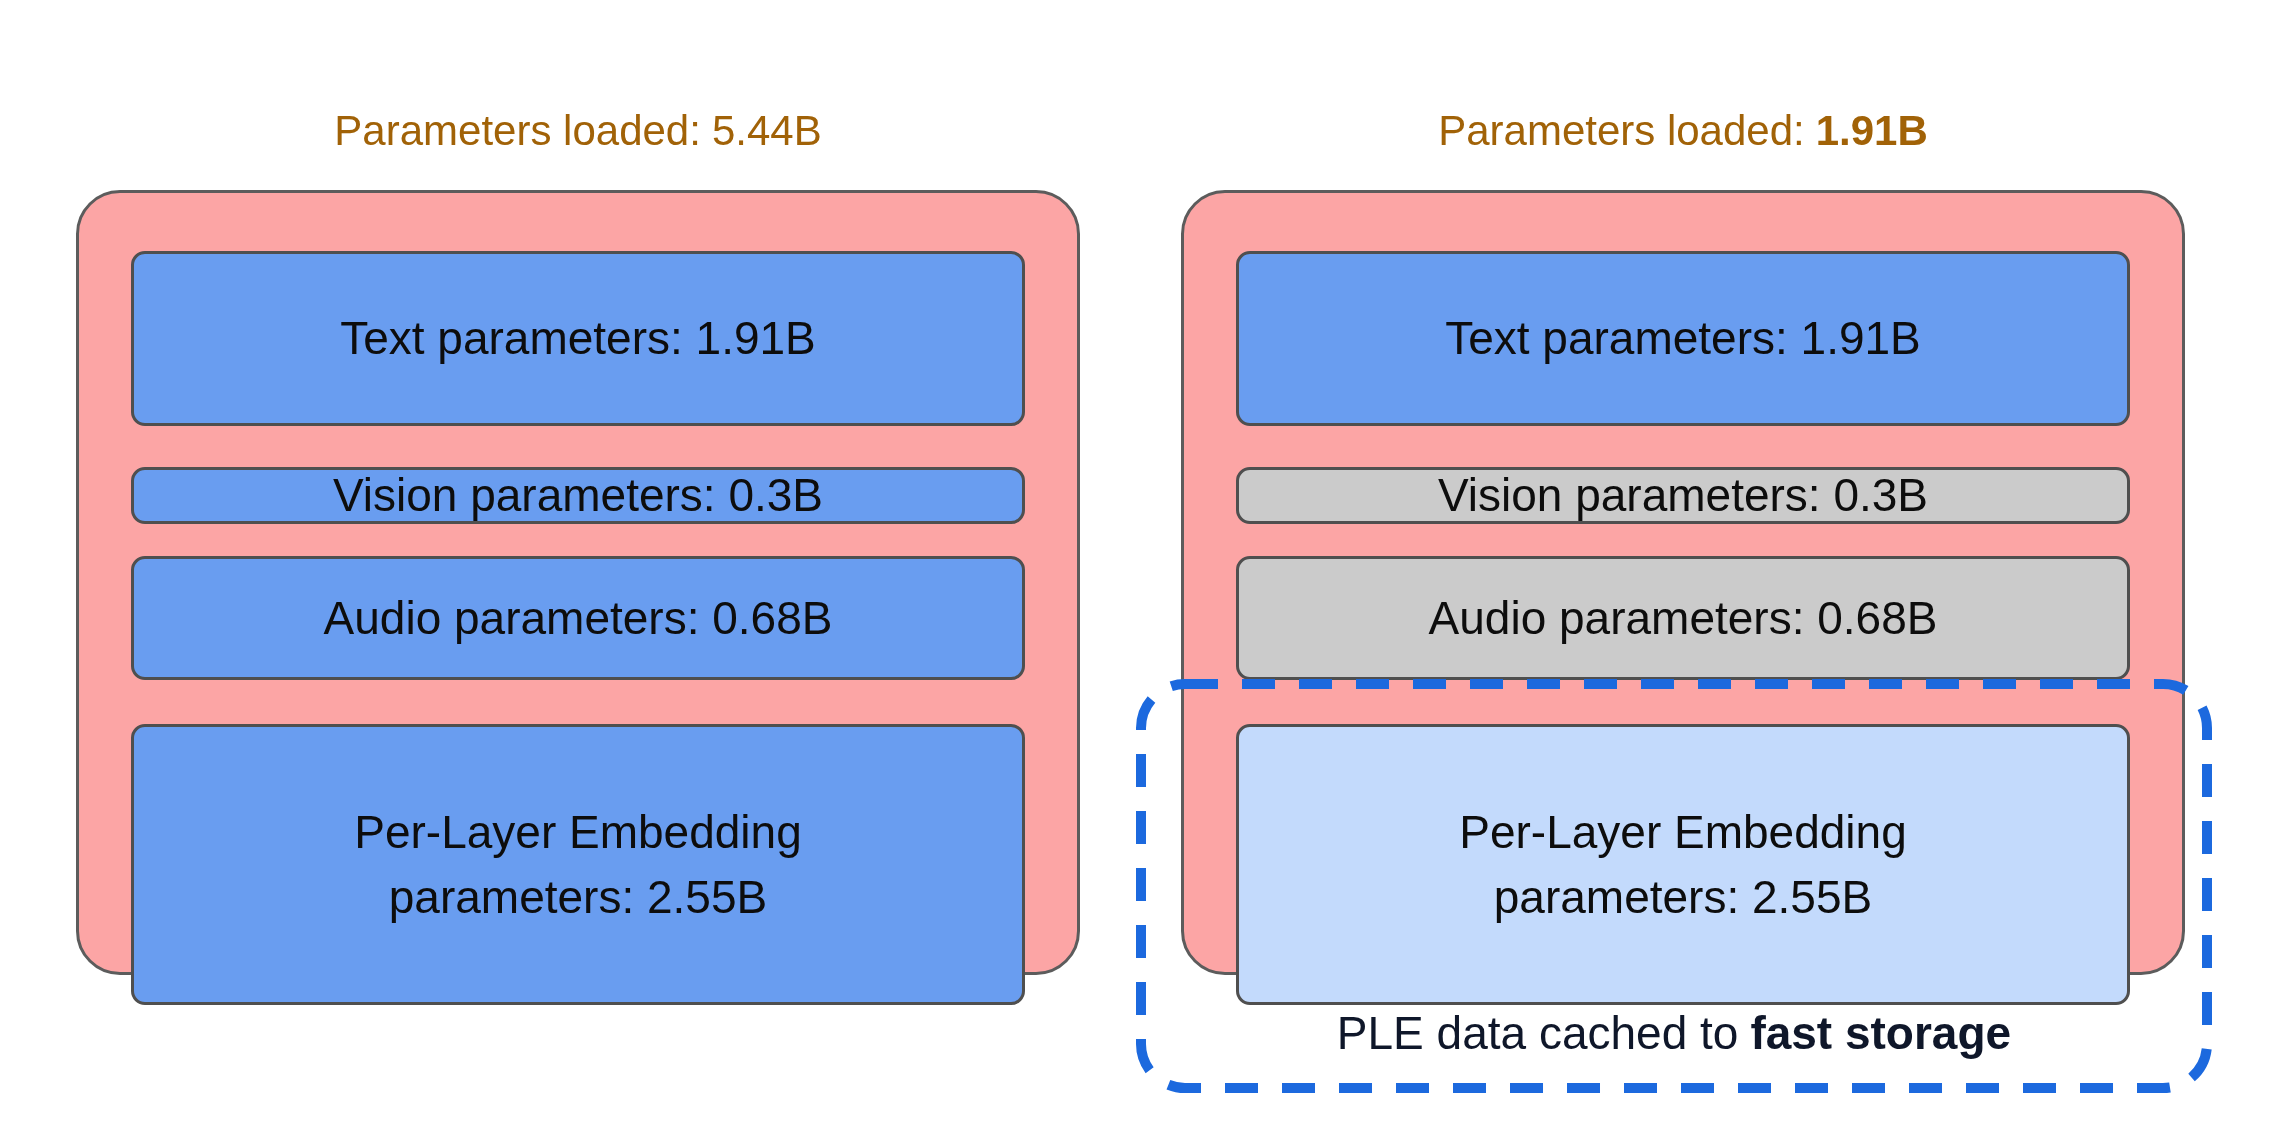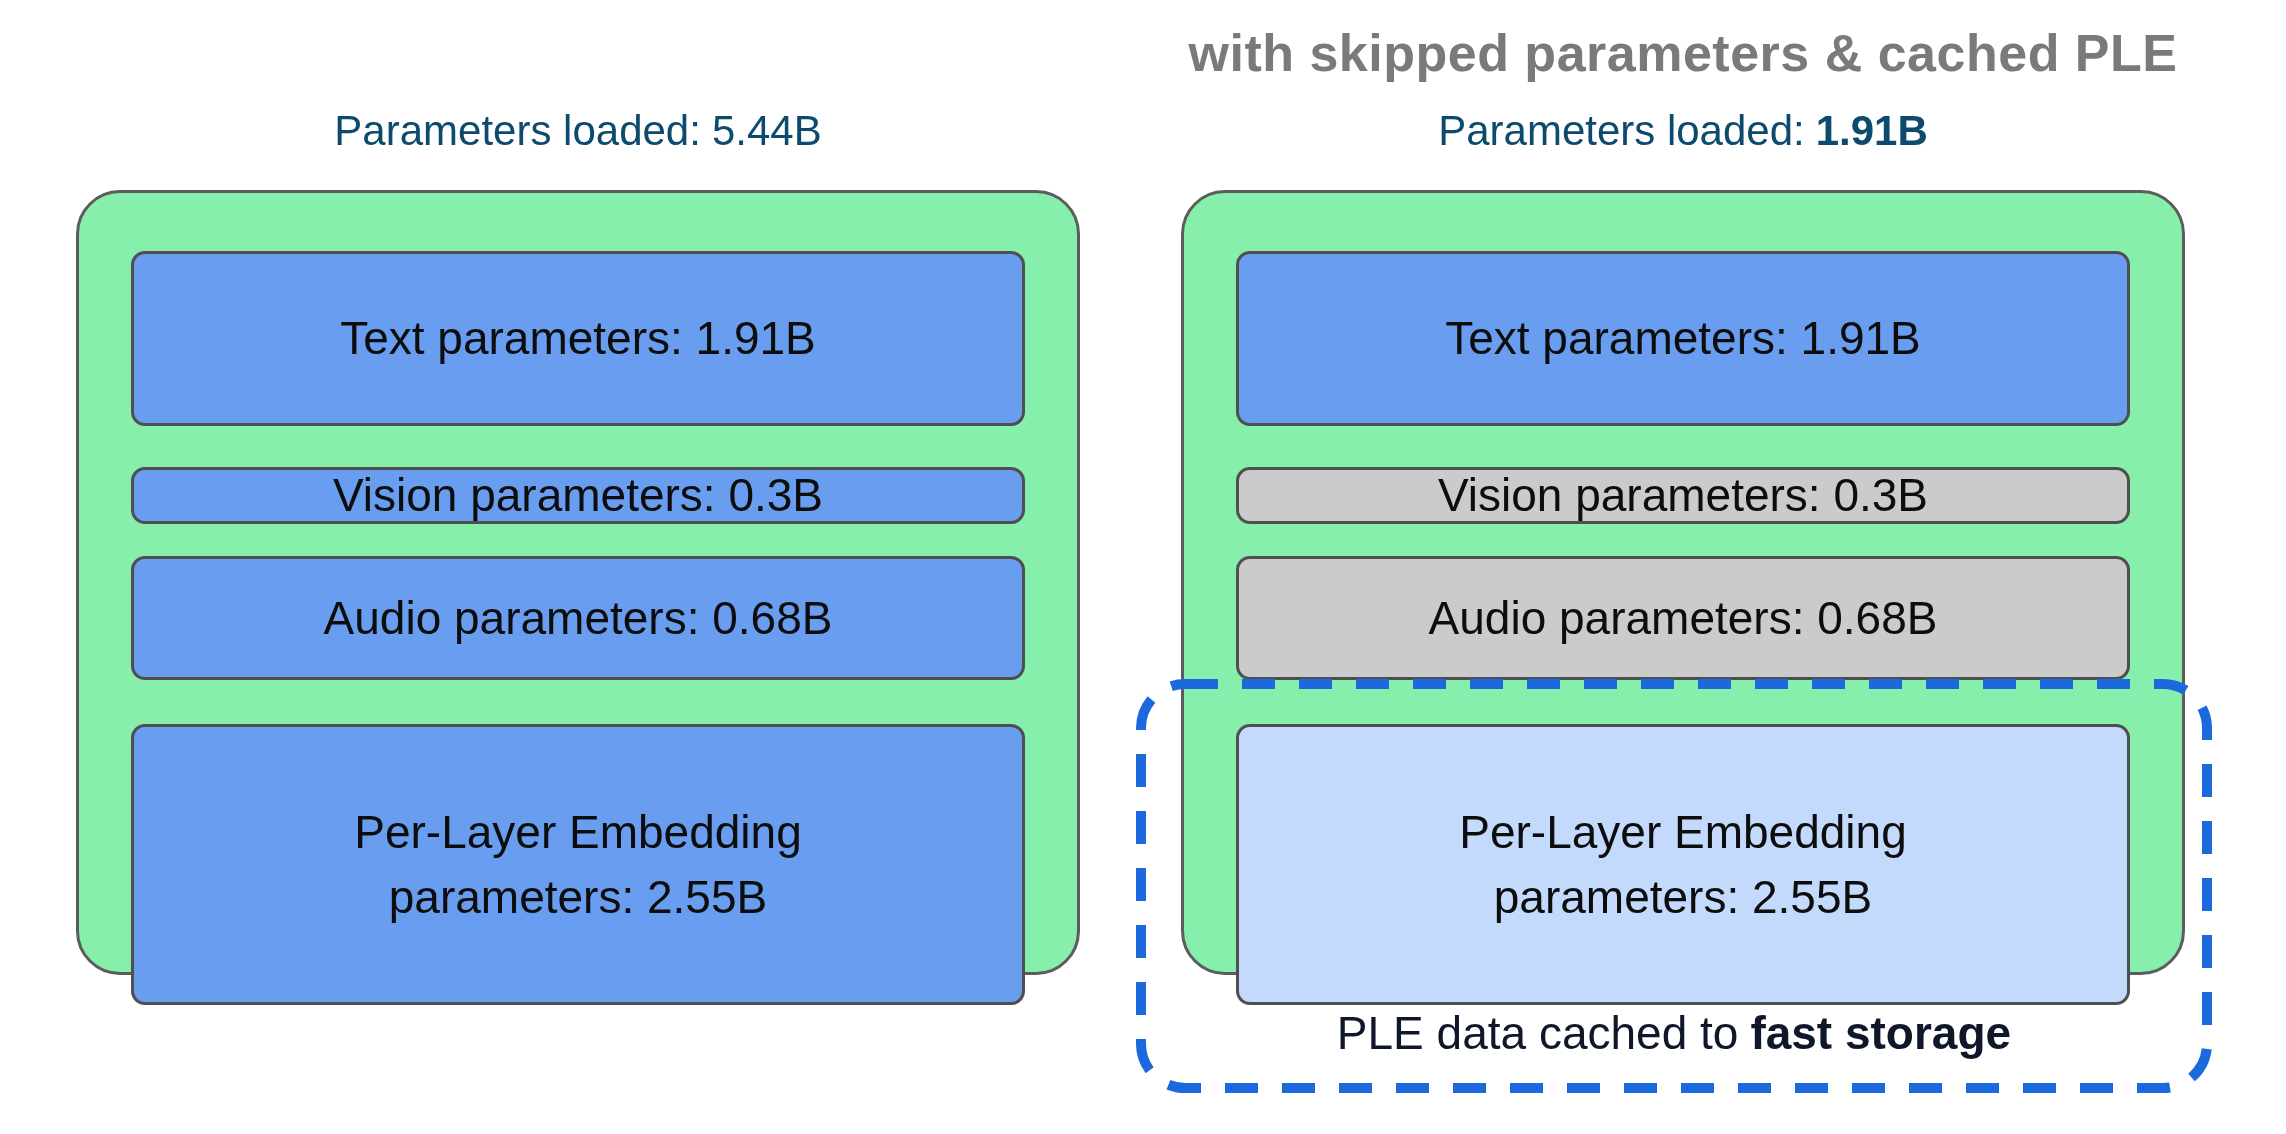--- a/index.html
+++ b/index.html
@@ -10,28 +10,28 @@
   }
   .stage { position: relative; width: 2286px; height: 1134px; background: #ffffff; }
 
   .panel-header { position: absolute; width: 1004px; text-align: center; }
   .panel-title {
     font-size: 52px; font-weight: bold; color: #7a7a7a; line-height: 1.15;
     letter-spacing: 0.5px;
   }
   .panel-subtitle {
     position: absolute; width: 1004px; text-align: center;
-    font-size: 42px; color: #0c4a6e; line-height: 1.1;
+    font-size: 42px; color: #a16207; line-height: 1.1;
   }
   .panel-subtitle .value { margin-left: 11px; }
   .panel-subtitle .value.bold { font-weight: bold; }
 
   .model-container {
     position: absolute; top: 190px; width: 1004px; height: 785px;
-    background: #86efac; border: 3px solid #5c5c5c; border-radius: 44px;
+    background: #fca5a5; border: 3px solid #5c5c5c; border-radius: 44px;
     padding: 58px 52px 0 52px;
   }
   .container-left  { left: 76px; }
   .container-right { left: 1181px; }
   .header-left  { left: 76px;  top: 24px; }
   .header-right { left: 1181px; top: 24px; }
   .subtitle-left  { left: 76px;  top: 108px; }
   .subtitle-right { left: 1181px; top: 108px; }
 
   .param-box {
@@ -76,23 +76,20 @@
     </div>
     <div class="param-box box-audio state-loaded">
       <span>Audio parameters: 0.68B</span>
     </div>
     <div class="param-box box-ple state-loaded">
       <span>Per-Layer Embedding</span>
       <span>parameters: 2.55B</span>
     </div>
   </div>
 
-  <div class="panel-header header-right">
-    <div class="panel-title">with skipped parameters &amp; cached PLE</div>
-  </div>
   <div class="panel-subtitle subtitle-right">
     <span>Parameters loaded:</span><span class="value bold">1.91B</span>
   </div>
 
   <div class="model-container container-right">
     <div class="param-box box-text state-loaded">
       <span>Text parameters: 1.91B</span>
     </div>
     <div class="param-box box-vision state-skipped">
       <span>Vision parameters: 0.3B</span>

